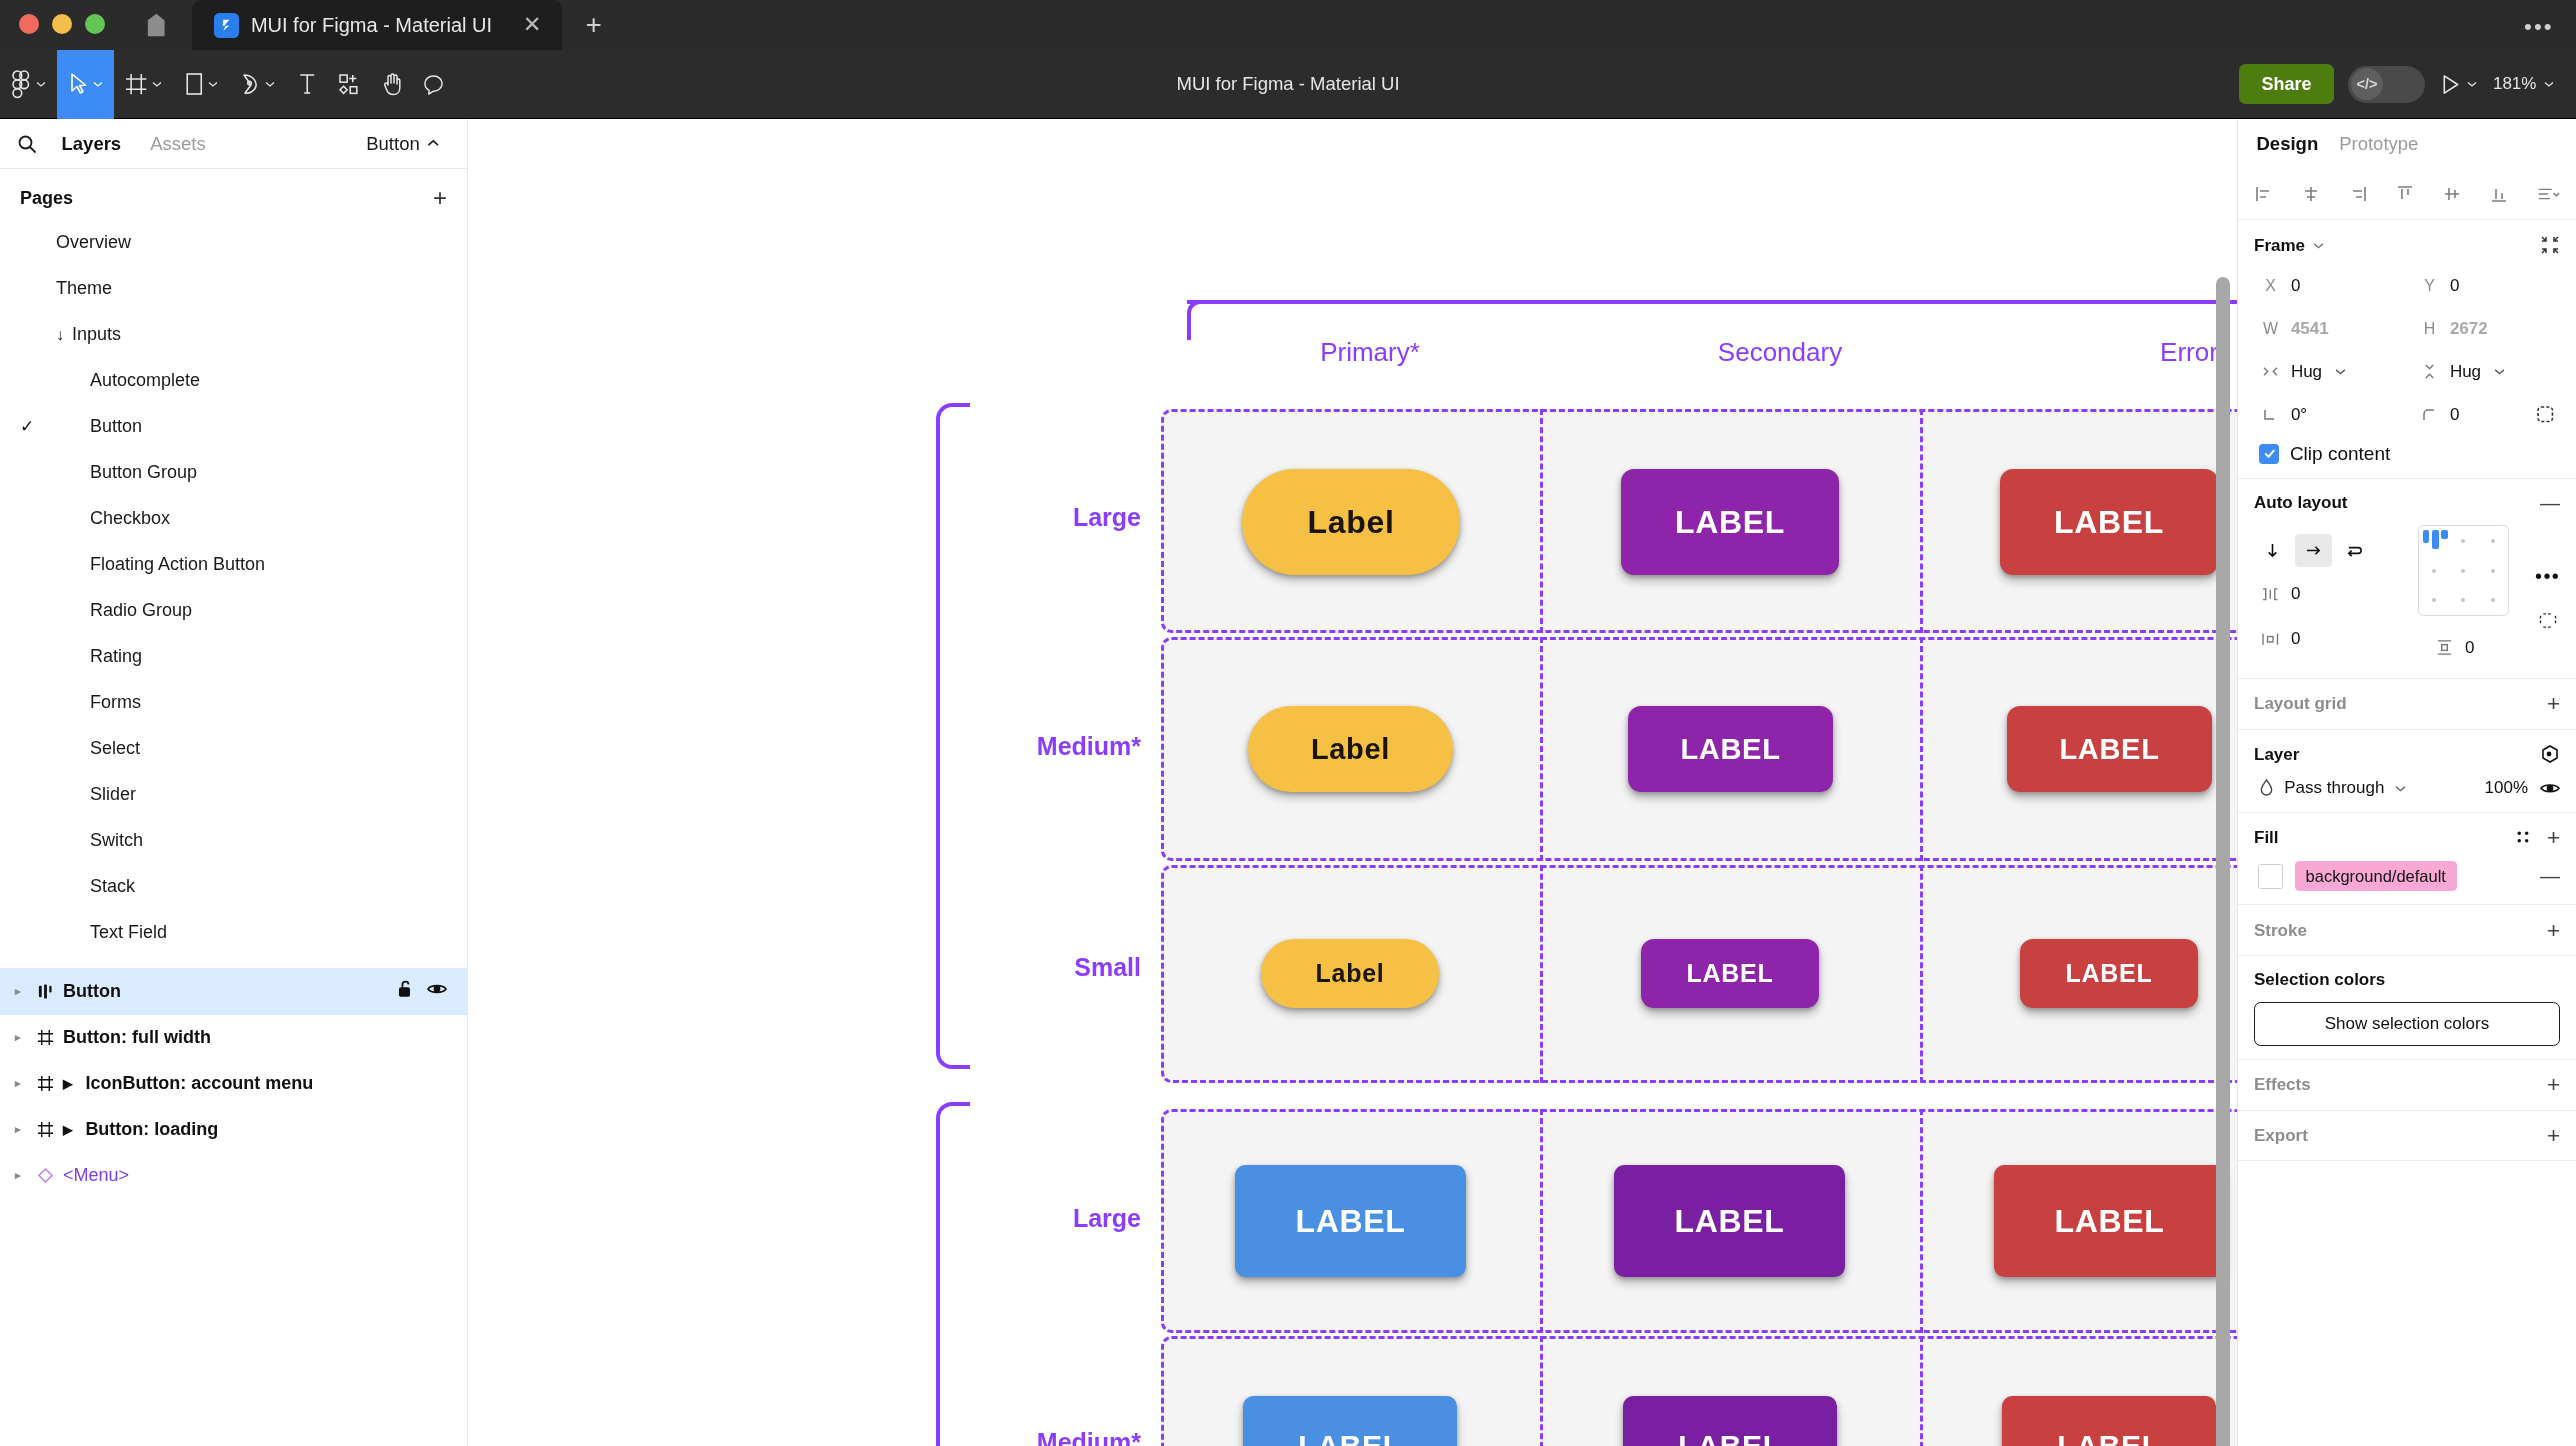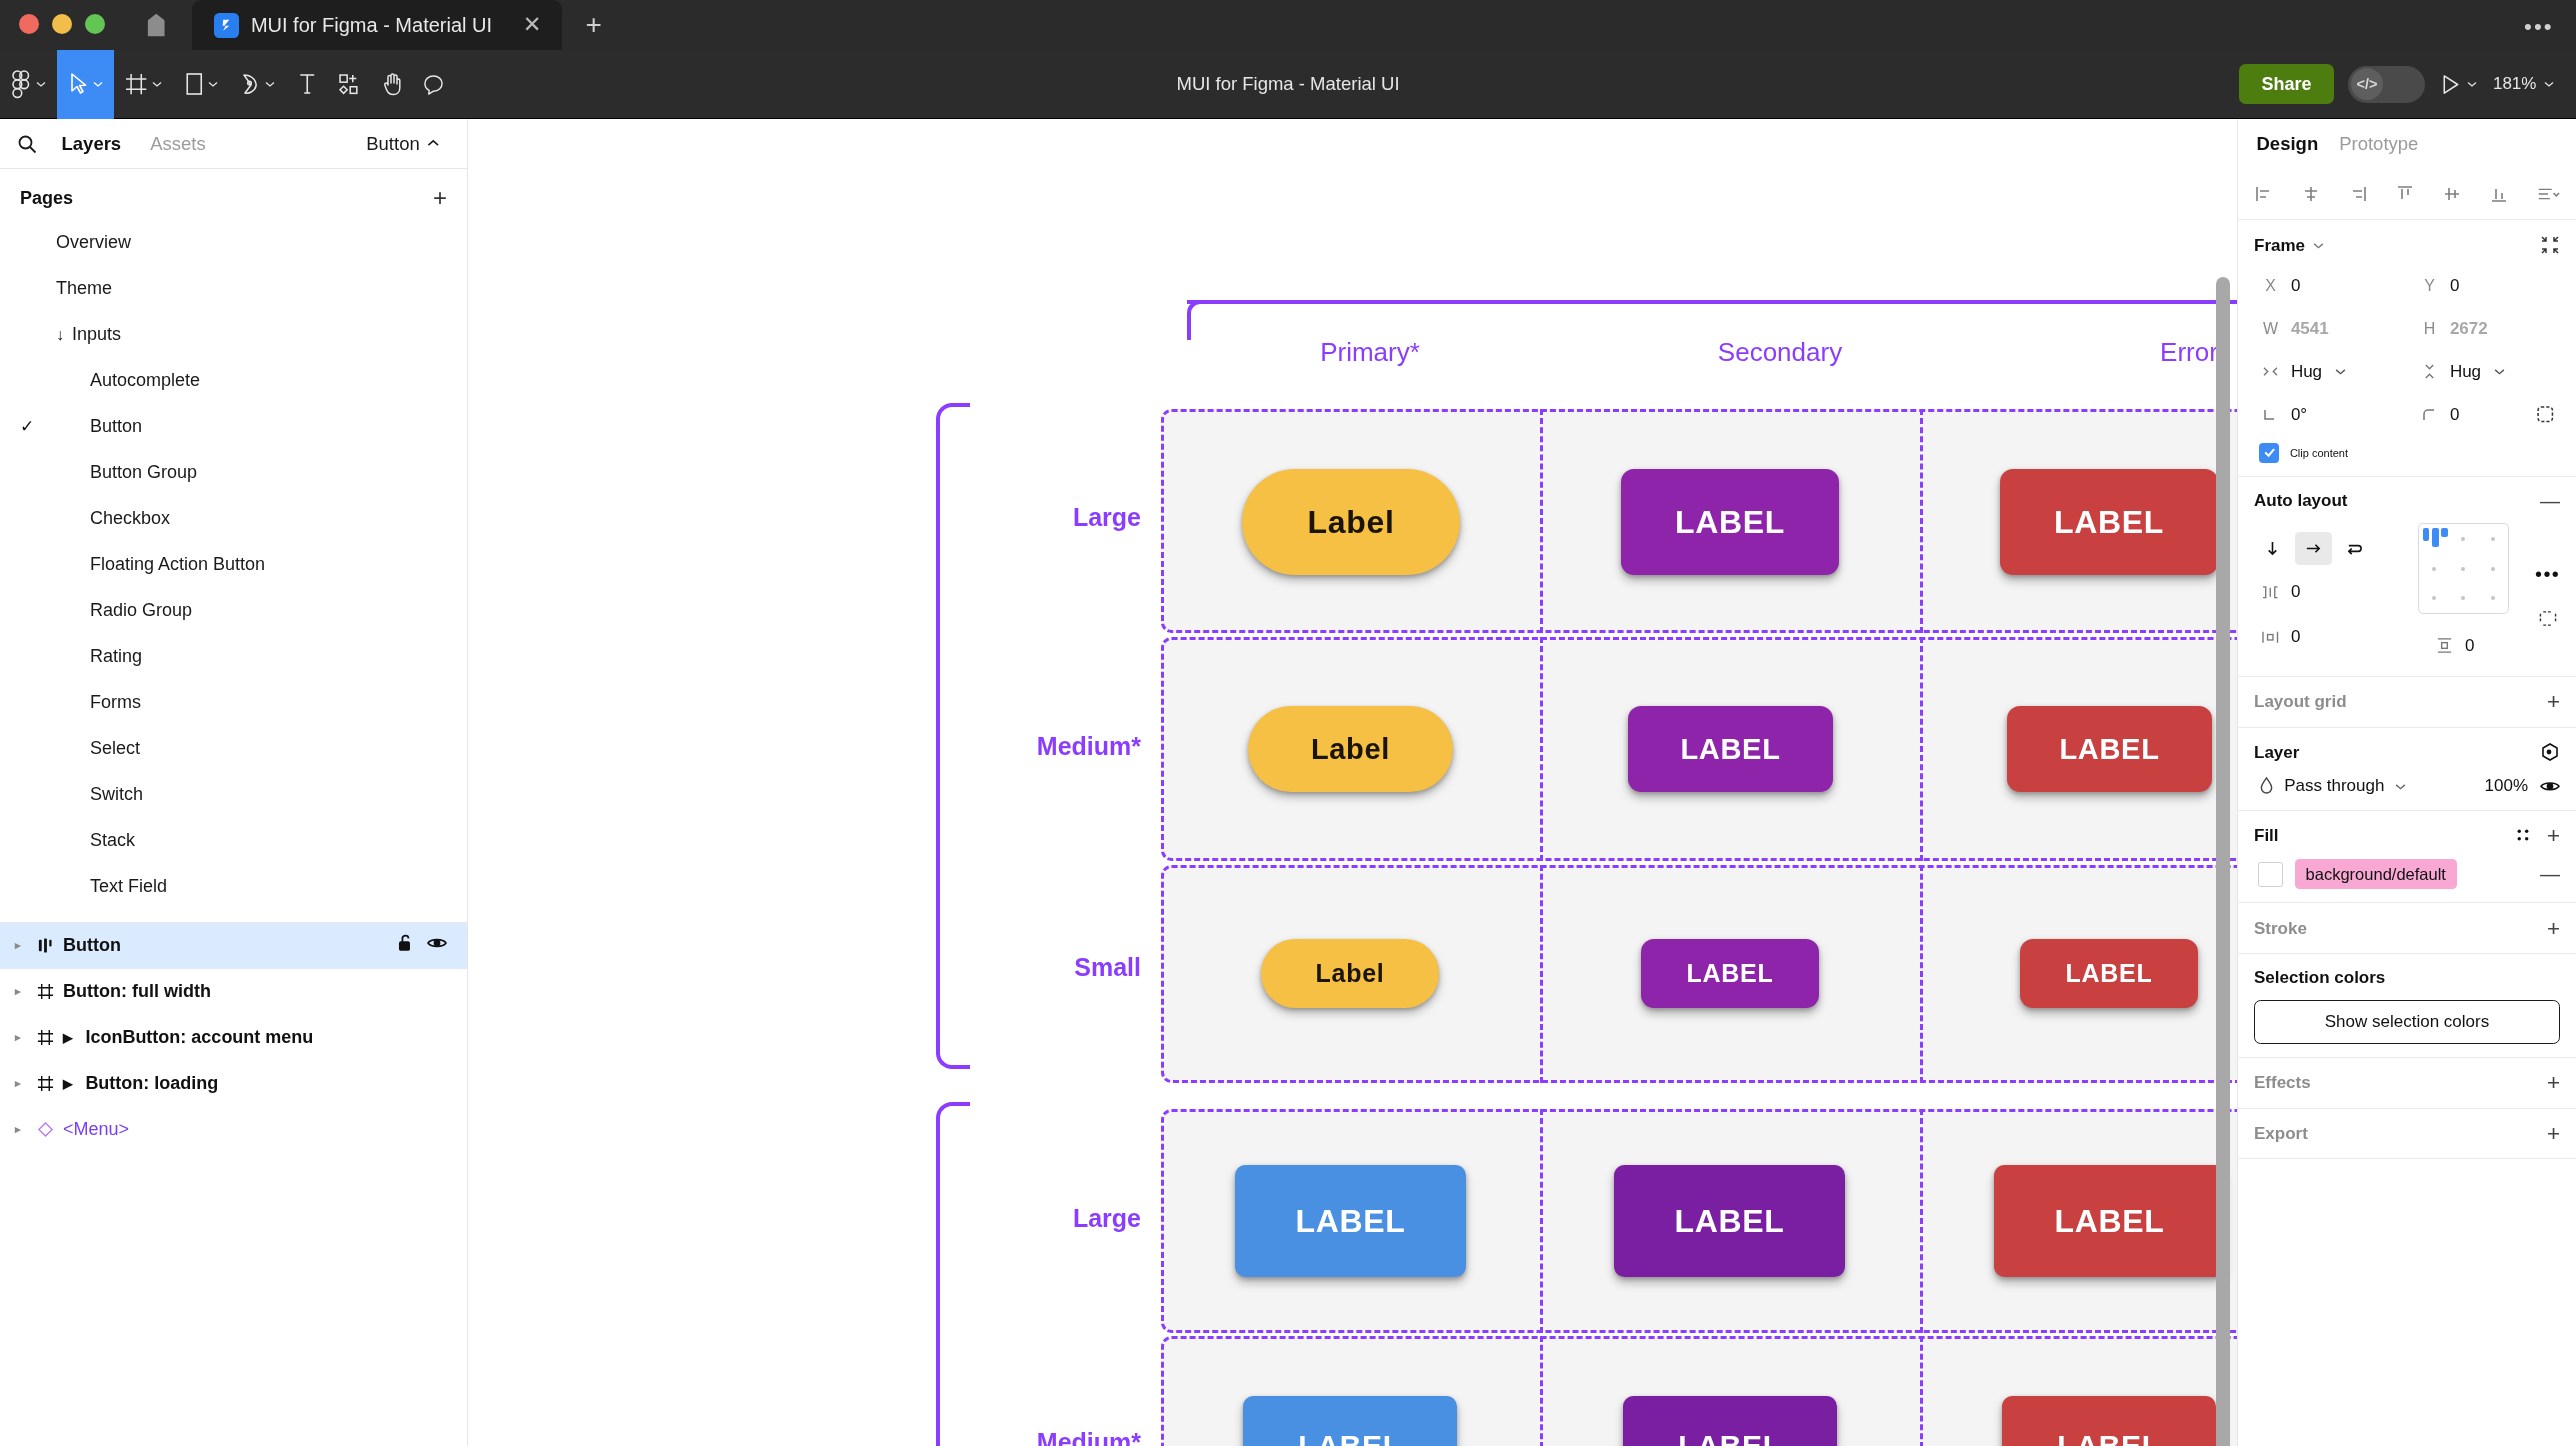--- a/index.html
+++ b/index.html
@@ -190,21 +190,21 @@
   .field { display: flex; align-items: center; gap: 9.2px; height: 34px; padding: 0 5.3px; border-radius: 4px; }
   .field-ic { width: 22.4px; flex: 0 0 22.4px; display:flex; align-items:center; justify-content:center; color: #8a8a8a; font-size: 16px; }
   .field-val { font-size: 17px; color: #111; }
   .field-val.muted { color: #a8a8a8; font-weight: bold; }
   .field-chev { margin-left: 2.6px; color: #555; }
   .checkline { display: flex; align-items: center; gap: 10.6px; margin-top: 10.6px; padding-left: 5.3px; }
   .cbox {
     width: 20px; height: 20px; border-radius: 4px; background: #3d8cf5;
     display: flex; align-items: center; justify-content: center; cursor: pointer;
   }
-  .cbox-label { font-size: 11px; color: #111; }
+  .cbox-label { font-size: 19px; color: #111; }
   .al-row { display: flex; align-items: center; gap: 0; }
   .al-dirs { display: flex; align-items: center; gap: 4px; }
   .al-btn {
     width: 37px; height: 33px; display: flex; align-items: center; justify-content: center;
     border-radius: 4.6px; cursor: pointer; color: #111;
   }
   .al-btn.active { background: #e9e9e9; }
   .al-padgrid {
     width: 91px; height: 91px; border: 0.7px solid #d9d9d9; border-radius: 5.3px;
     display: grid; grid-template-columns: repeat(3,1fr); grid-template-rows: repeat(3,1fr);
@@ -414,20 +414,24 @@
           <span class="page-check"></span>
           <span class="page-label indent2">Rating</span>
         </div>
         <div class="page-row">
           <span class="page-check"></span>
           <span class="page-label indent2">Forms</span>
         </div>
         <div class="page-row">
           <span class="page-check"></span>
           <span class="page-label indent2">Select</span>
+        </div>
+        <div class="page-row">
+          <span class="page-check"></span>
+          <span class="page-label indent2">Slider</span>
         </div>
         <div class="page-row">
           <span class="page-check"></span>
           <span class="page-label indent2">Switch</span>
         </div>
         <div class="page-row">
           <span class="page-check"></span>
           <span class="page-label indent2">Stack</span>
         </div>
         <div class="page-row">

